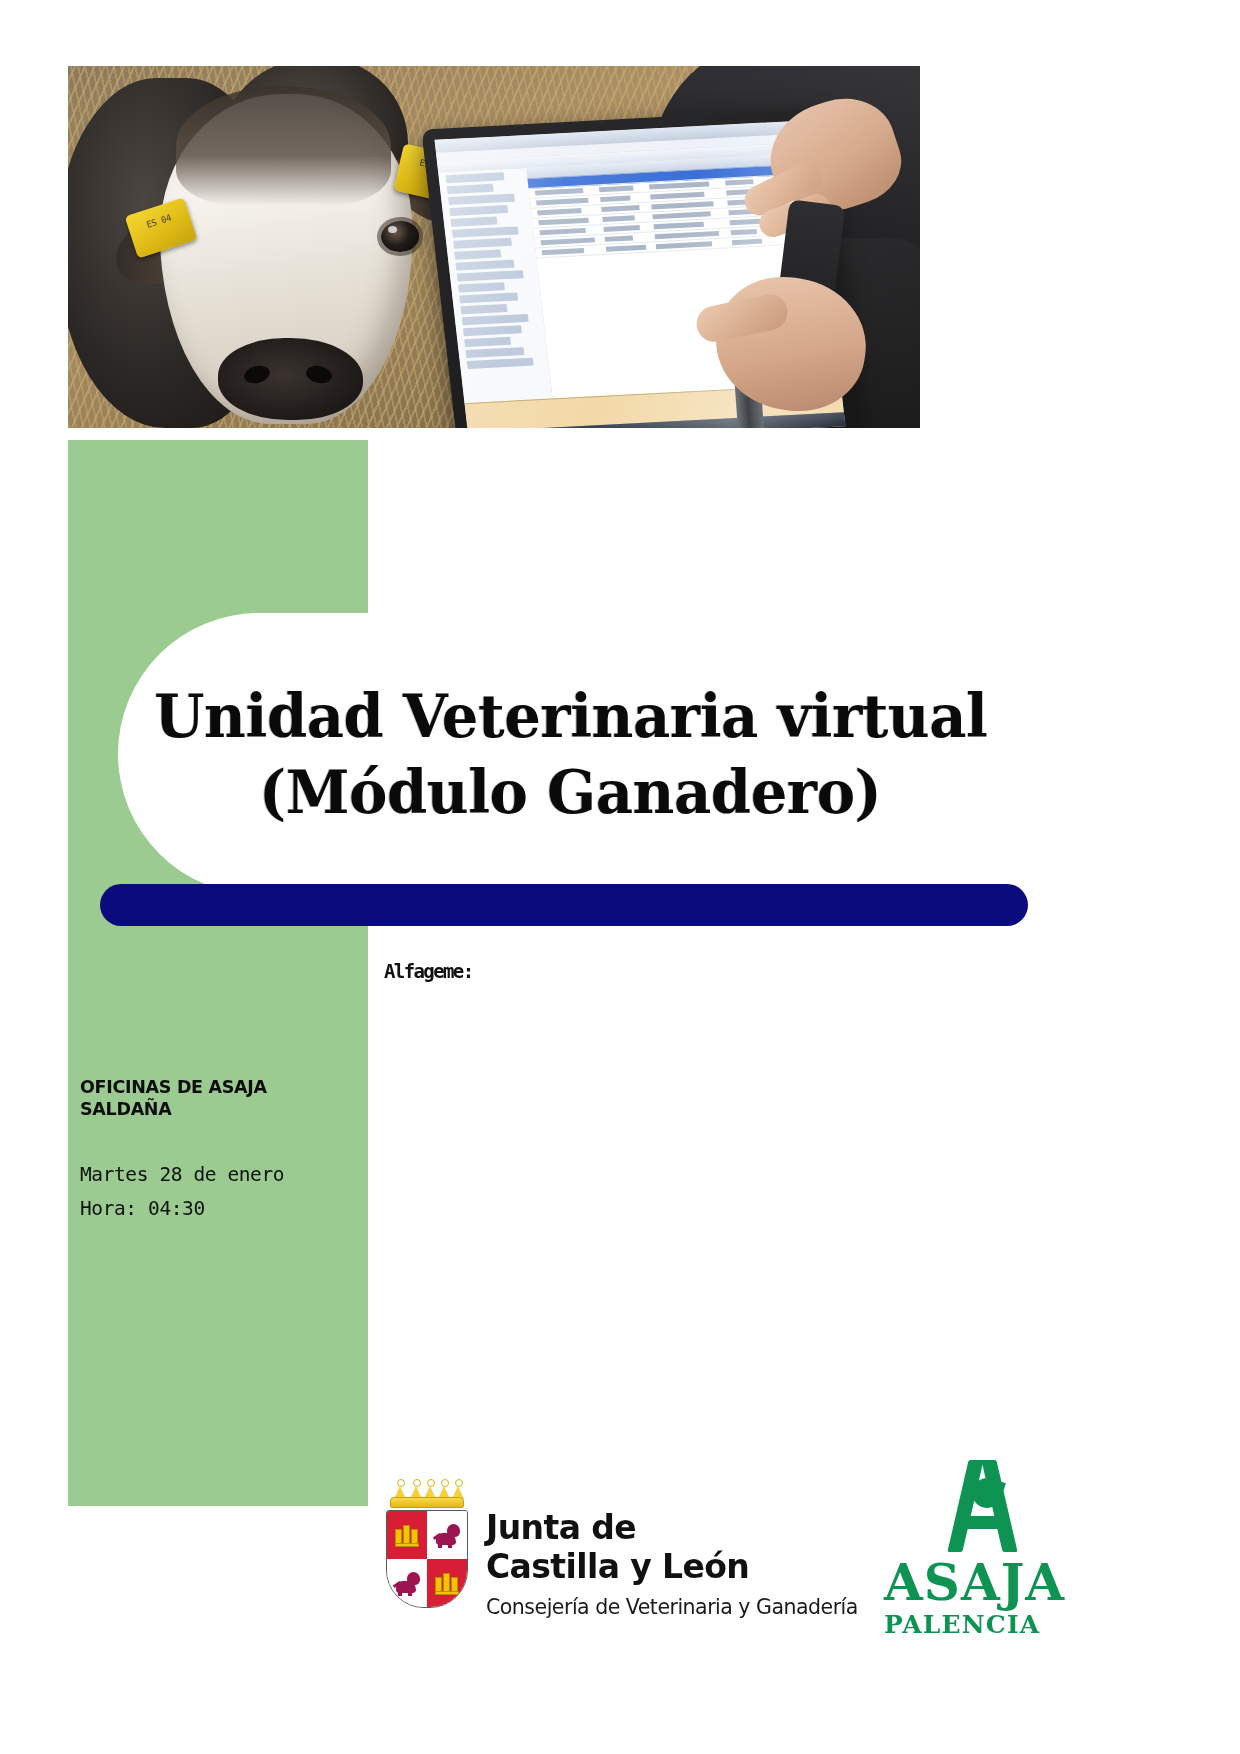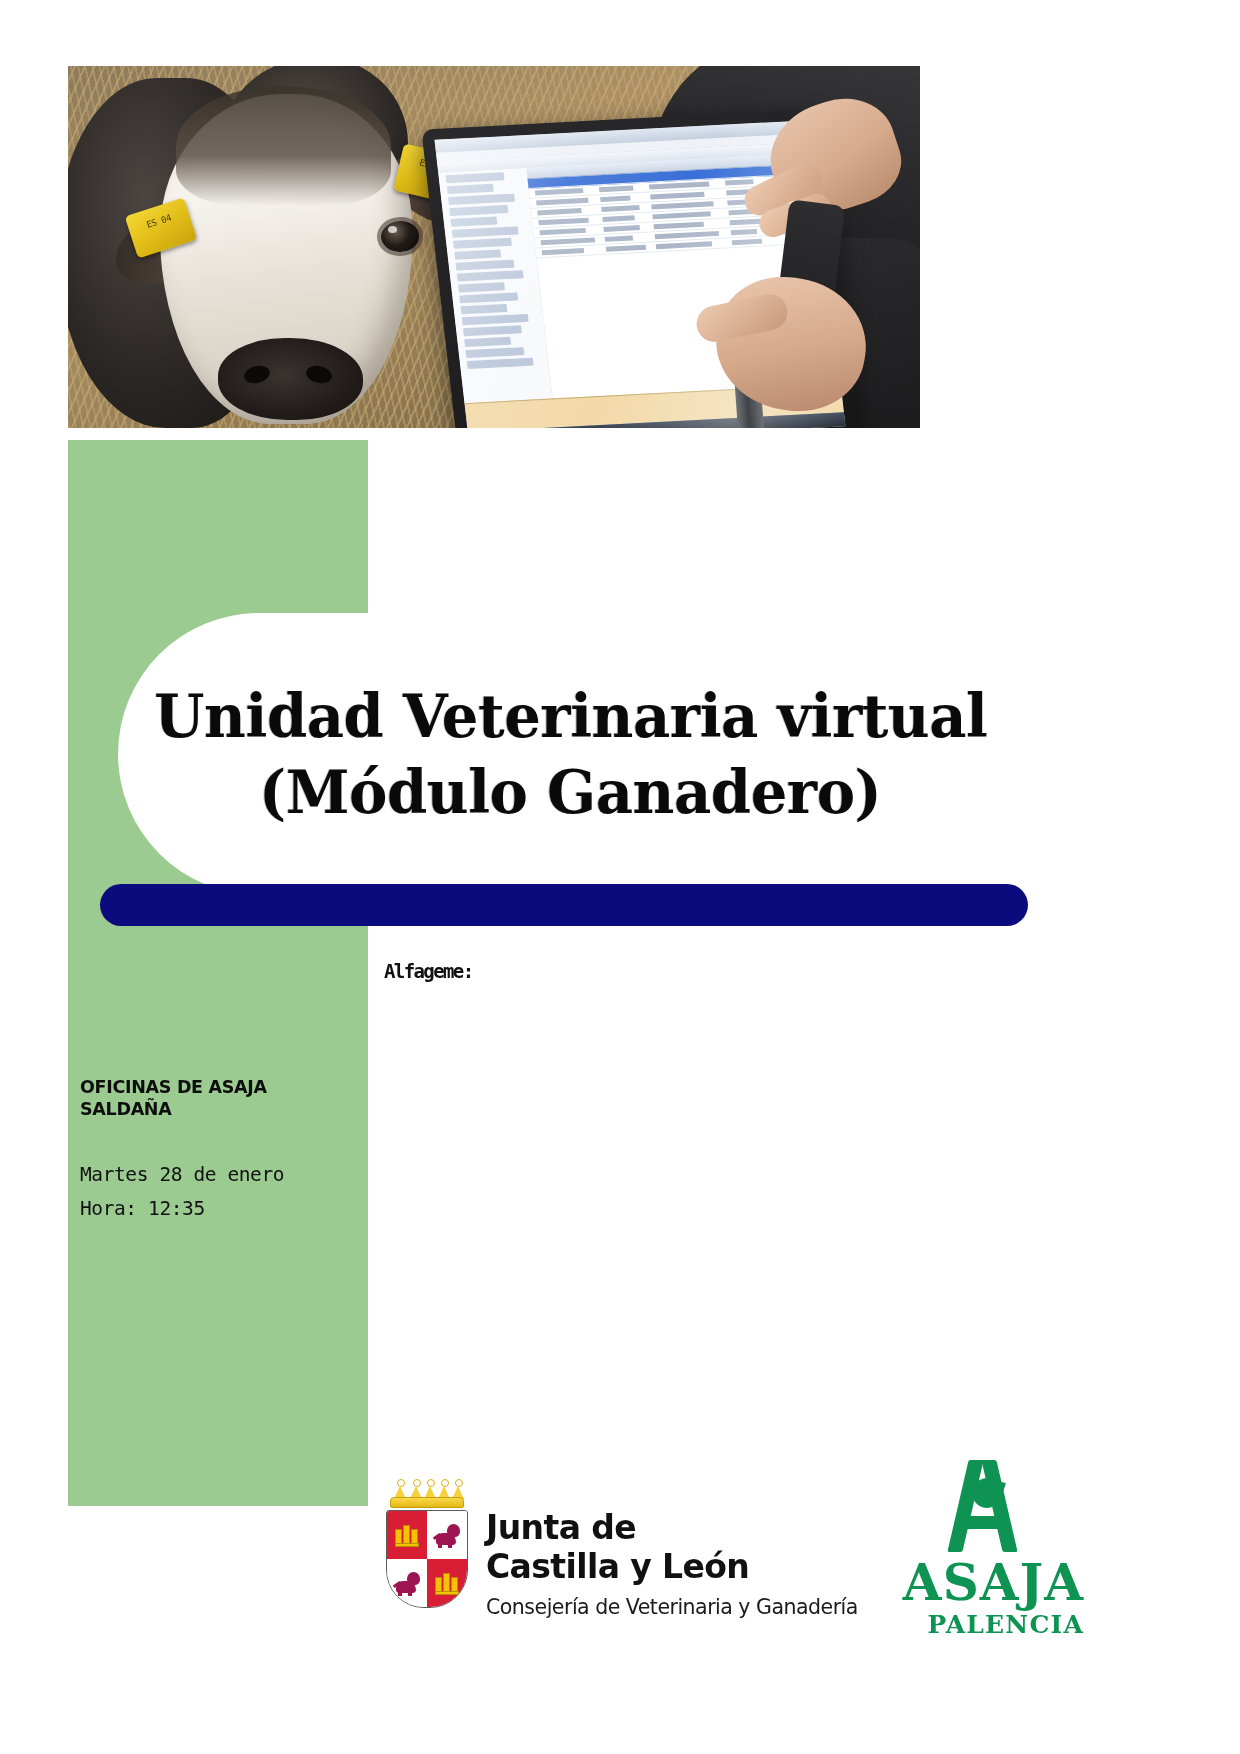--- a/index.html
+++ b/index.html
@@ -343,21 +343,21 @@
     font-family: "DejaVu Sans", "Liberation Sans", sans-serif;
     font-weight: bold; font-size: 33px; line-height: 39px; color: #111;
     letter-spacing: -0.6px;
   }
   .jcyl-sub {
     font-family: "DejaVu Sans", "Liberation Sans", sans-serif;
     font-size: 20.5px; line-height: 30px; color: #1a1a1a; margin-top: 6px;
     letter-spacing: -0.5px;
   }
 
-  .asaja { position: absolute; right: -28px; top: -22px; width: 200px; text-align: right; }
+  .asaja { position: absolute; right: -28px; top: -22px; width: 200px; text-align: left; }
   .asaja-mark { position: relative; width: 104px; height: 92px; margin: 0 auto 4px; }
   .asaja-mark .a-left {
     position: absolute; left: 26px; top: 0; width: 15px; height: 92px;
     background: #0e9352; transform: skewX(-13deg); border-radius: 2px;
   }
   .asaja-mark .a-right {
     position: absolute; left: 60px; top: 0; width: 15px; height: 92px;
     background: #0e9352; transform: skewX(13deg); border-radius: 2px;
   }
   .asaja-mark .a-bar {
@@ -526,21 +526,21 @@
 </div>
 
 <div class="navy-bar"></div>
 
 <div class="side-office">
   <div>OFICINAS DE ASAJA</div>
   <div>SALDAÑA</div>
 </div>
 <div class="side-when">
   <div>Martes 28 de enero</div>
-  <div>Hora: 12:35</div>
+  <div>Hora: 04:30</div>
 </div>
 
 <div class="content">
   <div class="ponentes">Alfageme:</div>
 </div>
 
 <div class="logos">
 
   <div class="jcyl">
     <div class="shield-wrap">

